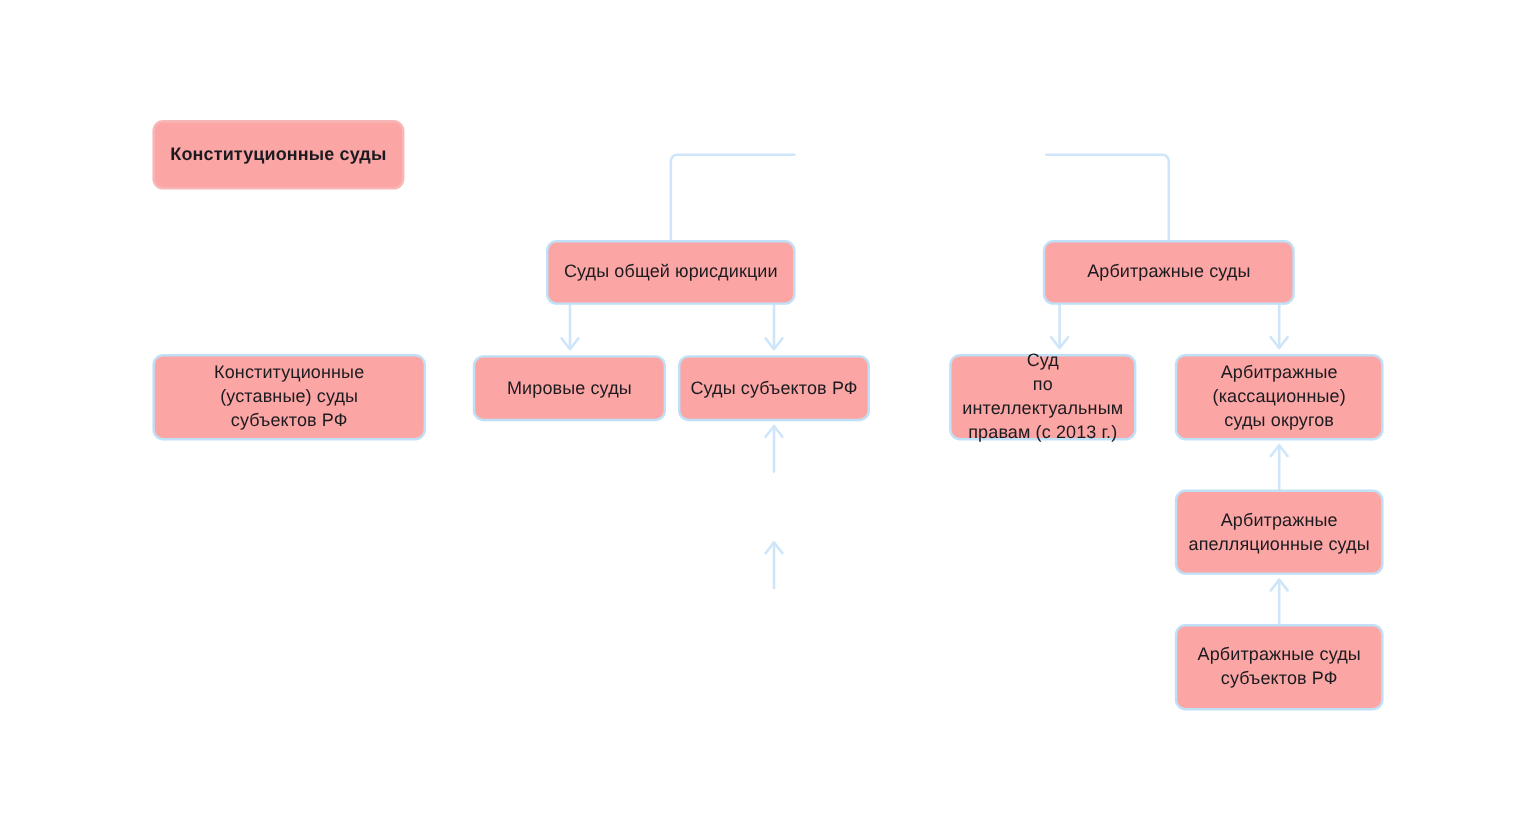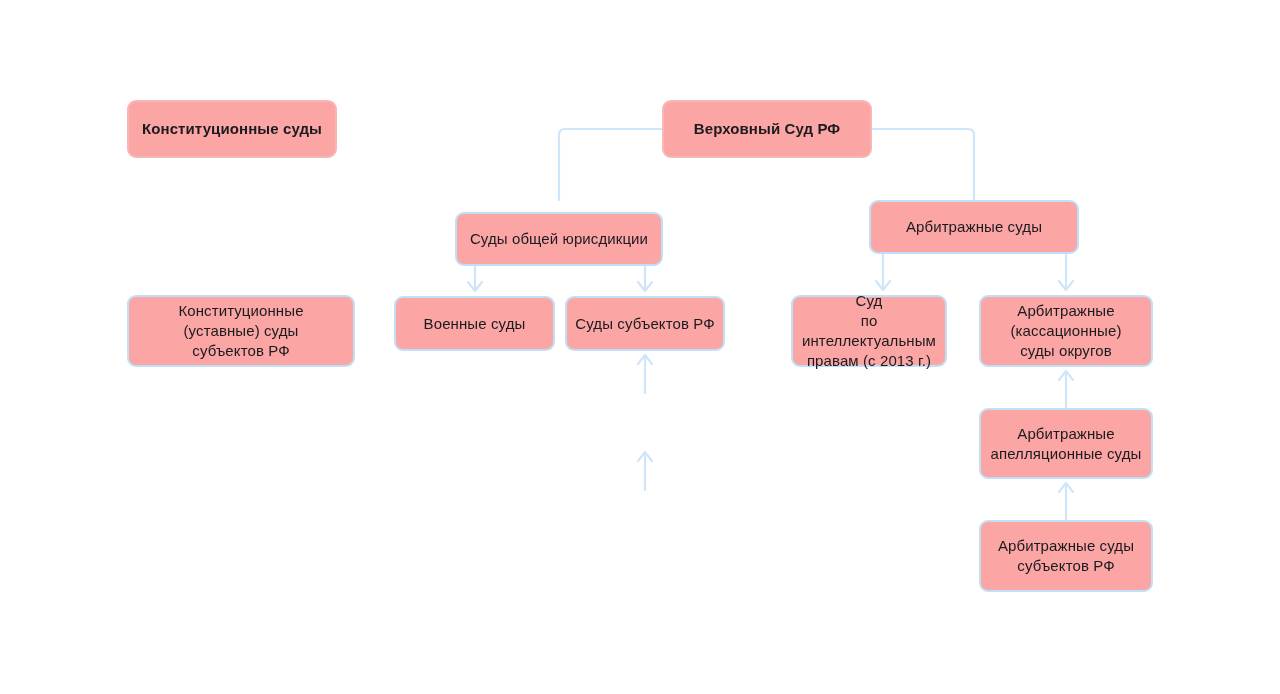--- a/index.html
+++ b/index.html
@@ -93,34 +93,31 @@
     <span>Конституционные суды</span>
   </div>
 
 
   <div class="node" style="left:127px; top:295px; width:228px; height:72px;">
     <span>Конституционные
 (уставные) суды
 субъектов РФ</span>
   </div>
 
-  <div class="node accent bold" style="left:662px; top:100px; width:210px; height:58px;">
-    <span>Верховный Суд РФ</span>
-  </div>
 
-  <div class="node" style="left:455px; top:200px; width:208px; height:54px;margin-top:12px;">
+  <div class="node" style="left:455px; top:200px; width:208px; height:54px;">
     <span>Суды общей юрисдикции</span>
   </div>
 
   <div class="node" style="left:869px; top:200px; width:210px; height:54px;">
     <span>Арбитражные суды</span>
   </div>
 
   <div class="node" style="left:394px; top:296px; width:161px; height:55px;">
-    <span>Военные суды</span>
+    <span>Мировые суды</span>
   </div>
 
   <div class="node" style="left:565px; top:296px; width:160px; height:55px;">
     <span>Суды субъектов РФ</span>
   </div>
 
   <div class="node" style="left:791px; top:295px; width:156px; height:72px;">
     <span>Суд
 по интеллектуальным
 правам (с 2013 г.)</span>

